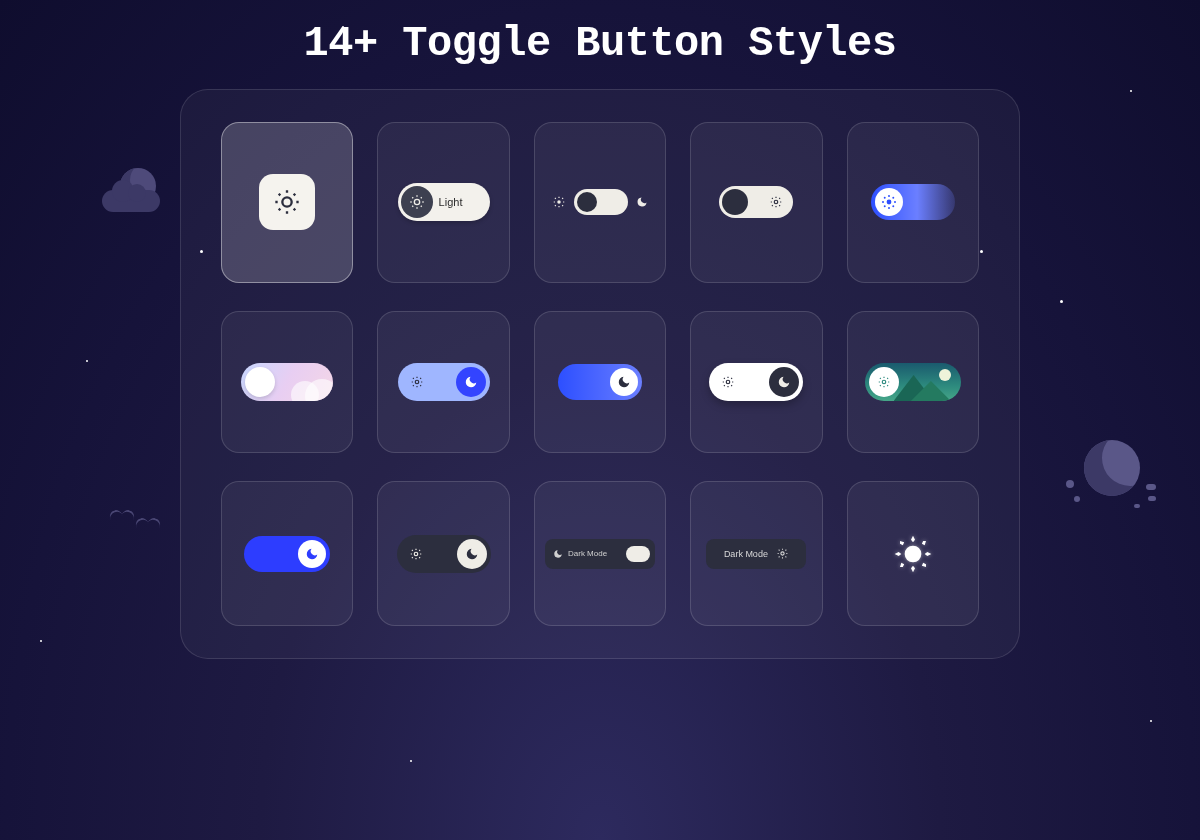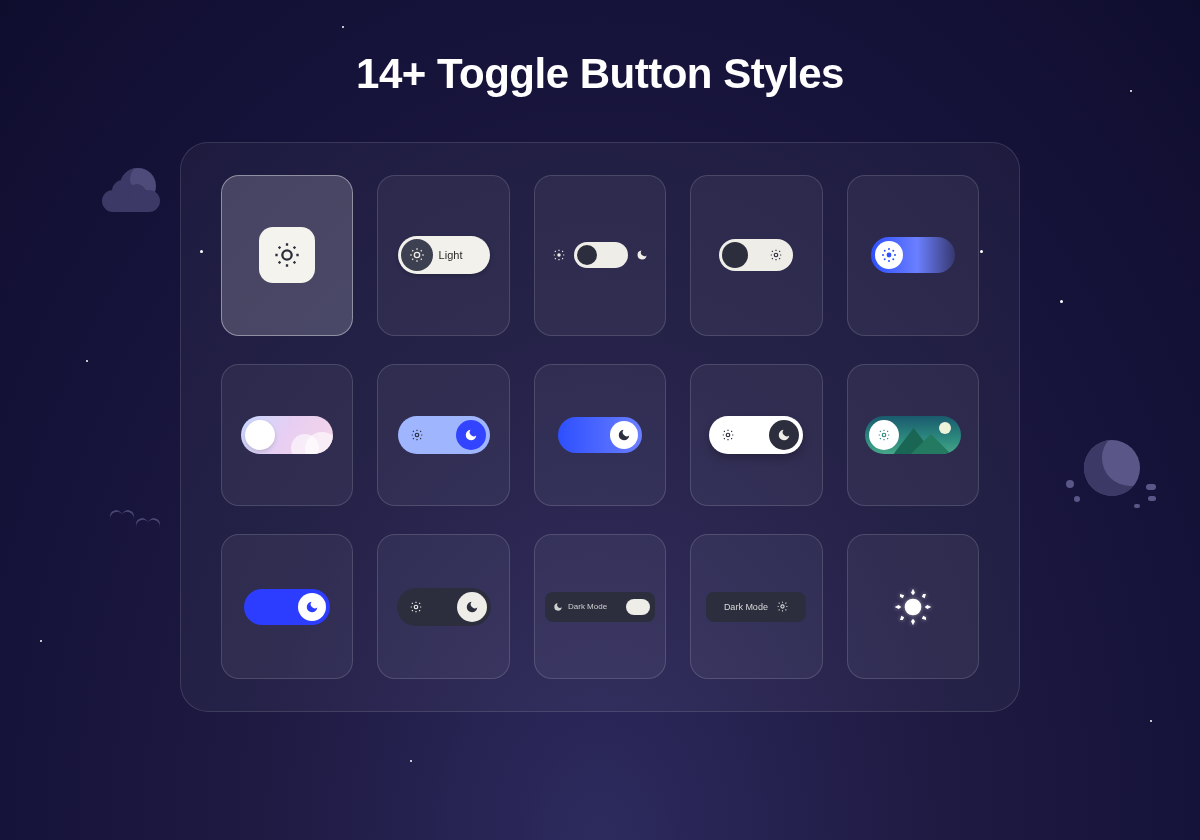--- a/index.html
+++ b/index.html
@@ -58,40 +58,41 @@
 .bird { position:absolute; width:26px; height:10px; }
 .bird::before,.bird::after{
   content:''; position:absolute; top:0; width:13px; height:13px;
   border:2px solid #4a4775; border-radius:50%; border-bottom:none; border-left:none; border-right:none;
   transform:rotate(-20deg);
 }
 .bird::after{ left:11px; transform:rotate(20deg); }
 
 .header {
   text-align: center;
-  padding-top: 50px;
+  padding-top: 20px;
+  font-family: Liberation Mono, monospace;
 }
 .title {
   font-size: 42px;
   font-weight: 800;
   letter-spacing: -0.5px;
 }
 .subtitle {
   margin-top: 22px;
   font-size: 23px;
   font-weight: 400;
   color: #d4d2ec;
   line-height: 1.6;
   max-width: 760px;
   margin-left: auto;
   margin-right: auto;
 }
 
 .panel {
-  margin: 44px auto 0;
+  margin: 21px auto 0;
   width: 840px;
   height: 570px;
   border-radius: 28px;
   background: rgba(255,255,255,0.04);
   border: 1px solid rgba(255,255,255,0.12);
   padding: 32px 40px;
 }
 .grid {
   display: grid;
   grid-template-columns: repeat(5, 1fr);

